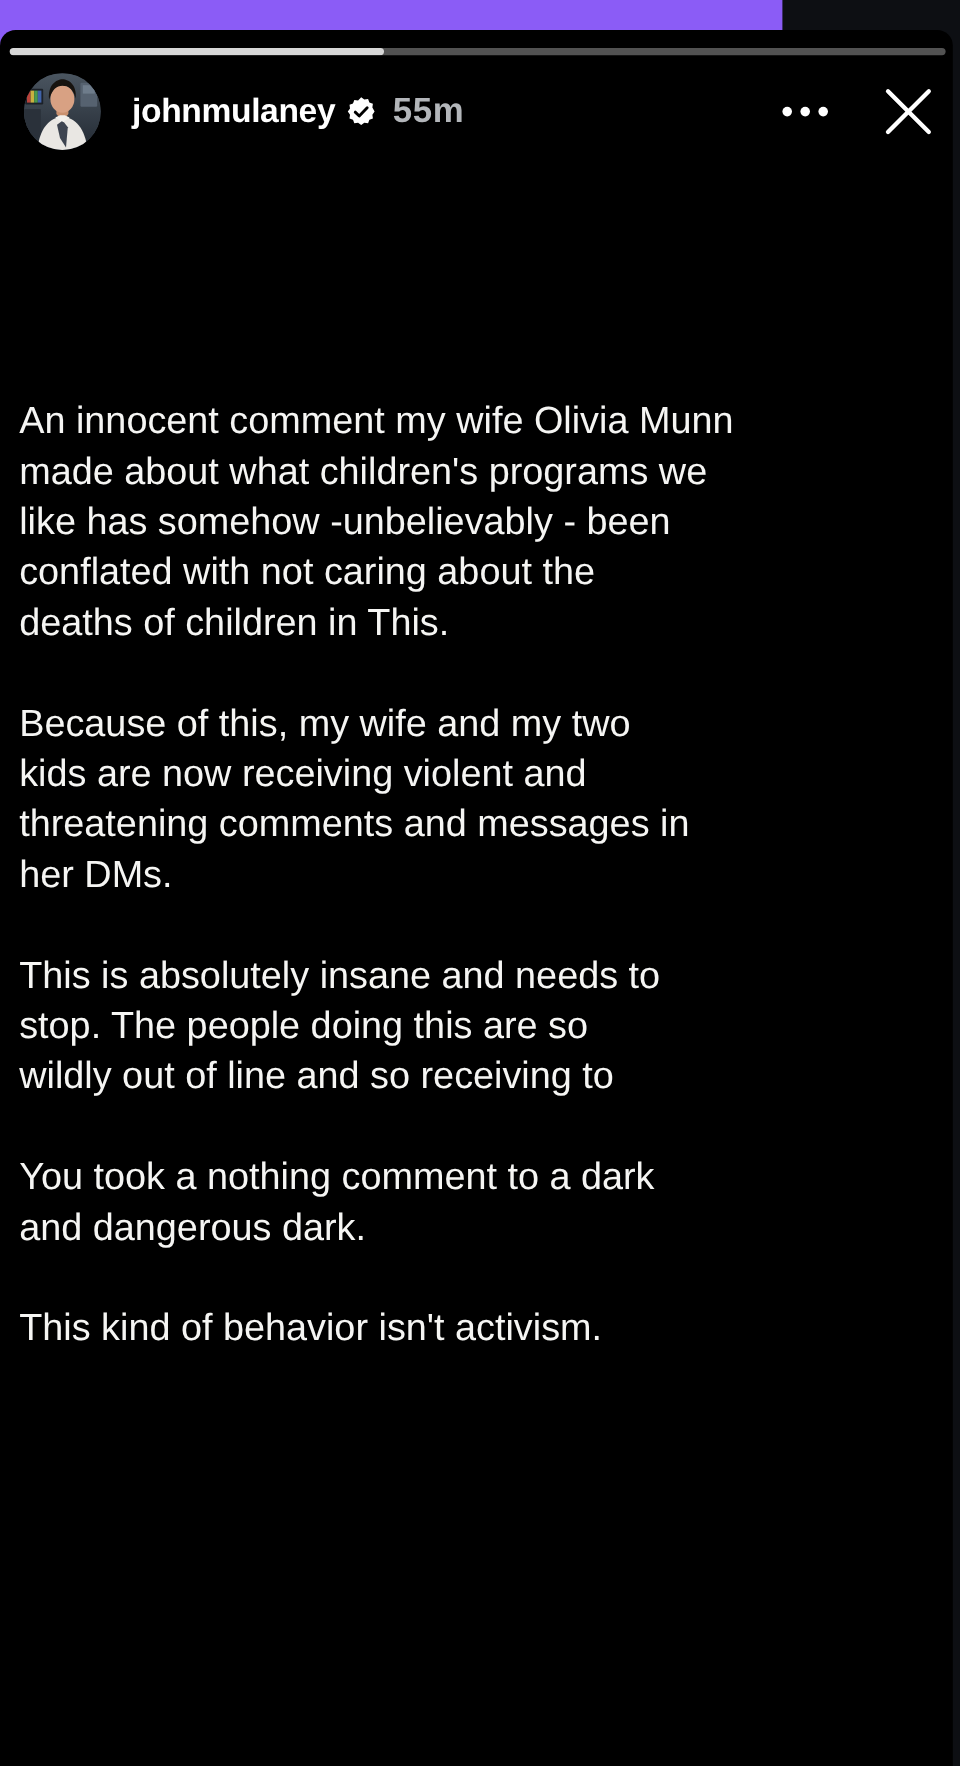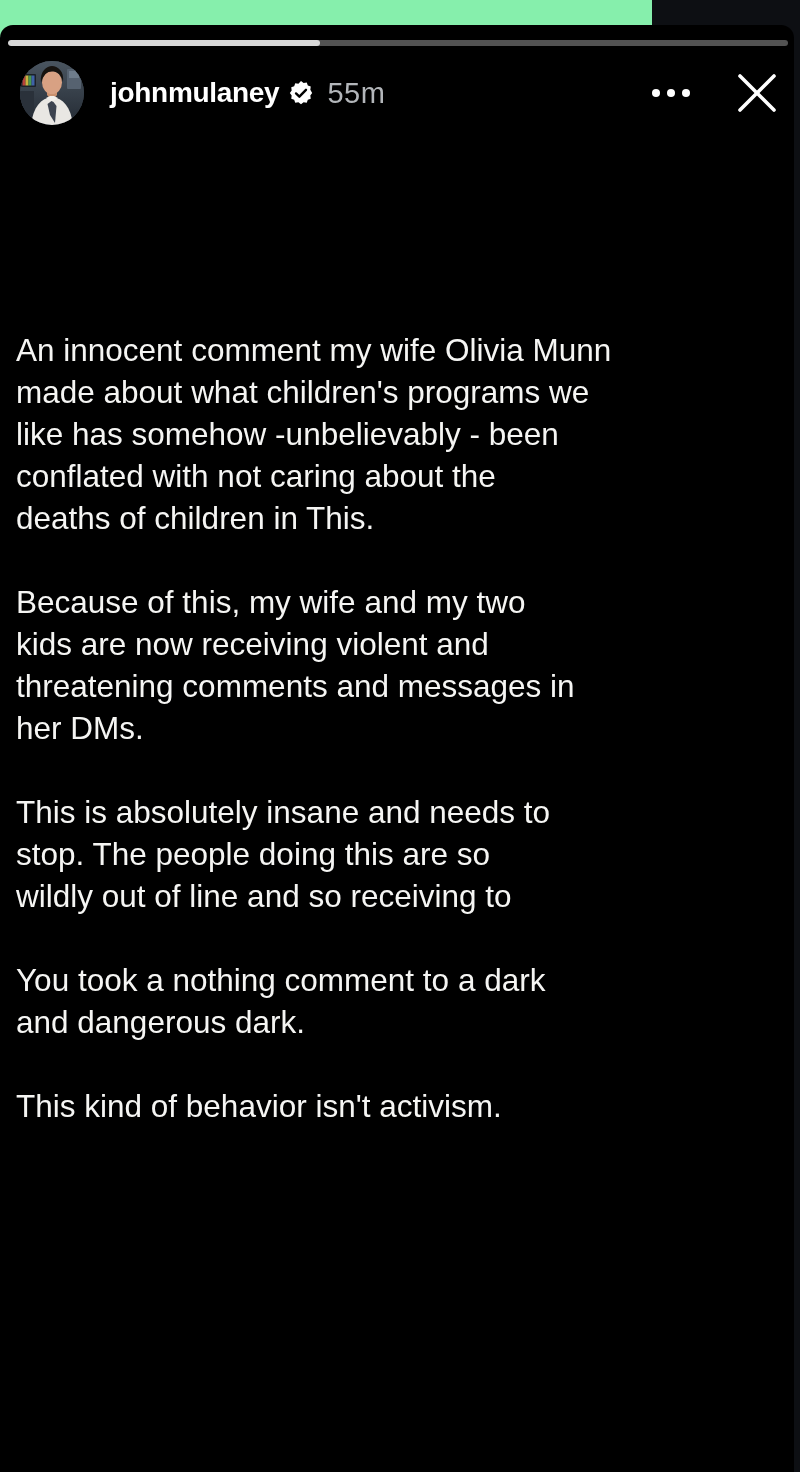--- a/index.html
+++ b/index.html
@@ -8,21 +8,21 @@
     width: 800px;
     height: 1472px;
     background: #0d0f13;
     overflow: hidden;
     font-family: "Liberation Sans", sans-serif;
   }
   .stage {
     position: relative;
     width: 652px;
     height: 1472px;
-    background: #86efac;
+    background: #8b5cf6;
   }
   
   .story-card {
     position: absolute;
     top: 25px;
     left: 0;
     width: 794px;
     bottom: 0;
     background: #000;
     border-radius: 13px 13px 0 0;
@@ -75,21 +75,21 @@
   .verified {
     margin-left: 9px;
     width: 26px;
     height: 26px;
     flex: 0 0 auto;
   }
   .timestamp {
     margin-left: 13px;
     color: #b3b6ba;
     font-size: 29px;
-    font-weight: 400;
+    font-weight: 700;
     letter-spacing: 0.5px;
     white-space: nowrap;
   }
   .spacer { flex: 1 1 auto; }
   .more-button {
     display: flex;
     align-items: center;
     gap: 7px;
     padding: 10px 4px;
     cursor: pointer;

